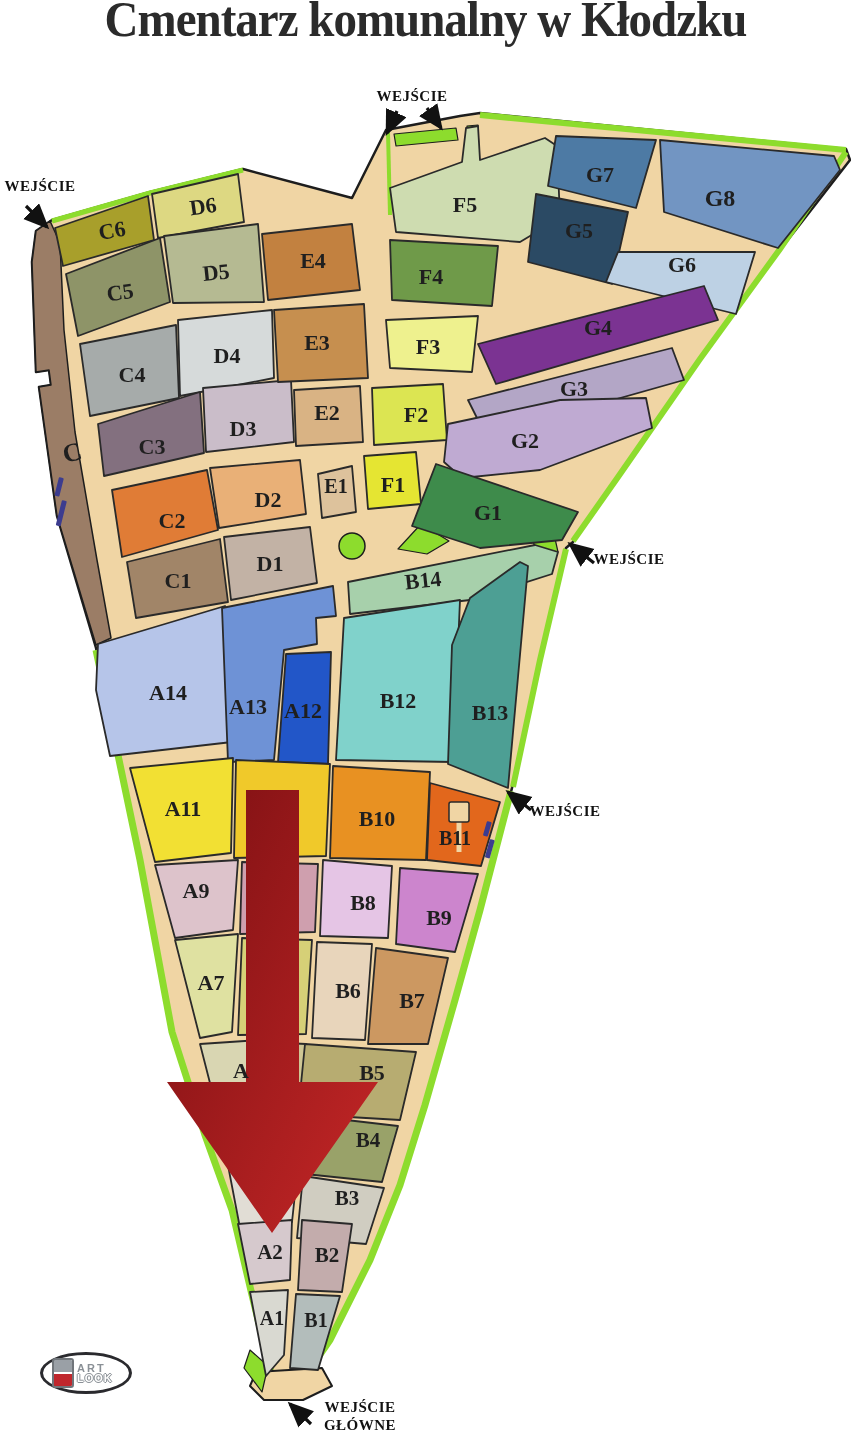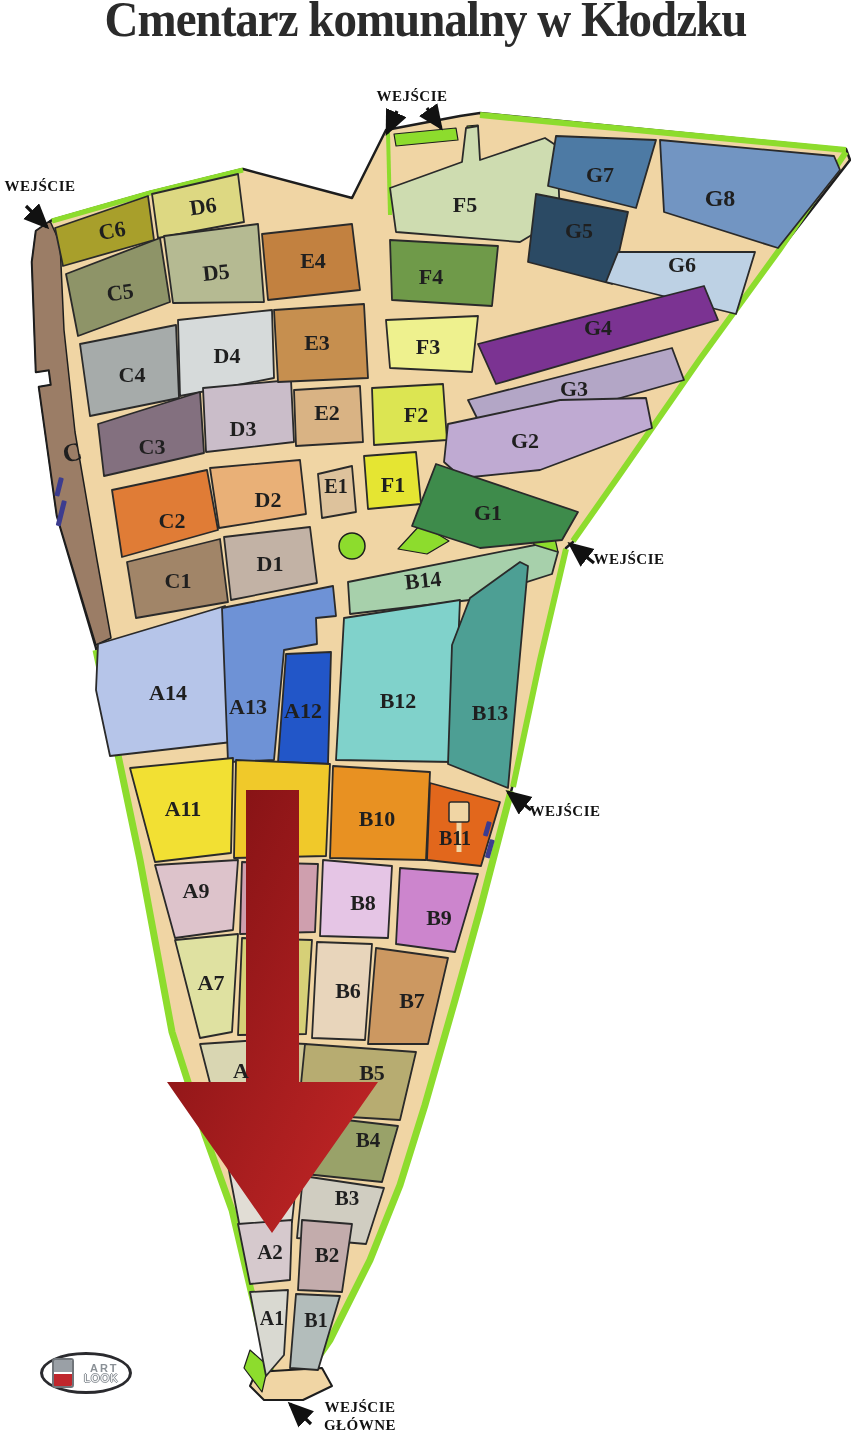--- a/index.html
+++ b/index.html
@@ -11,23 +11,23 @@
   }
   svg#map-svg{position:absolute;left:0;top:0;}
   .logo{
     position:absolute;left:40px;top:1352px;width:92px;height:42px;
     border:3px solid #2a2a2e;border-radius:50%;display:flex;align-items:center;
     box-sizing:border-box;padding-left:9px;background:#fff;
   }
   .logo-icon{width:18px;height:26px;border:2px solid #70757a;border-radius:3px;overflow:hidden;flex:0 0 auto;}
   .logo-icon .li-top{height:12px;background:#9aa0a6;border-bottom:2px solid #fff;}
   .logo-icon .li-bottom{height:12px;background:#c0272d;}
-  .logo-text{display:flex;flex-direction:column;margin-left:10px;line-height:10px;align-items:flex-end;}
+  .logo-text{display:flex;flex-direction:column;margin-left:3px;line-height:10px;}
   .logo-text .lt1{font-family:"Liberation Sans",sans-serif;font-weight:700;font-size:11px;color:#8a9096;letter-spacing:2px;}
-  .logo-text .lt2{font-family:"Liberation Sans",sans-serif;font-weight:400;font-size:11px;color:#ffffff;letter-spacing:1px;
+  .logo-text .lt2{font-family:"Liberation Sans",sans-serif;font-weight:700;font-size:11px;color:#ffffff;letter-spacing:1px;
     text-shadow:-1px 0 #8a9096,1px 0 #8a9096,0 -1px #8a9096,0 1px #8a9096;}
 </style>
 </head>
 <body>
 
 <h1 class="title">Cmentarz komunalny w Kłodzku</h1>
 
 <svg id="map-svg" width="851" height="1438" viewBox="0 0 851 1438">
     <defs>
       <linearGradient id="redgrad" x1="0" y1="0" x2="1" y2="1">

